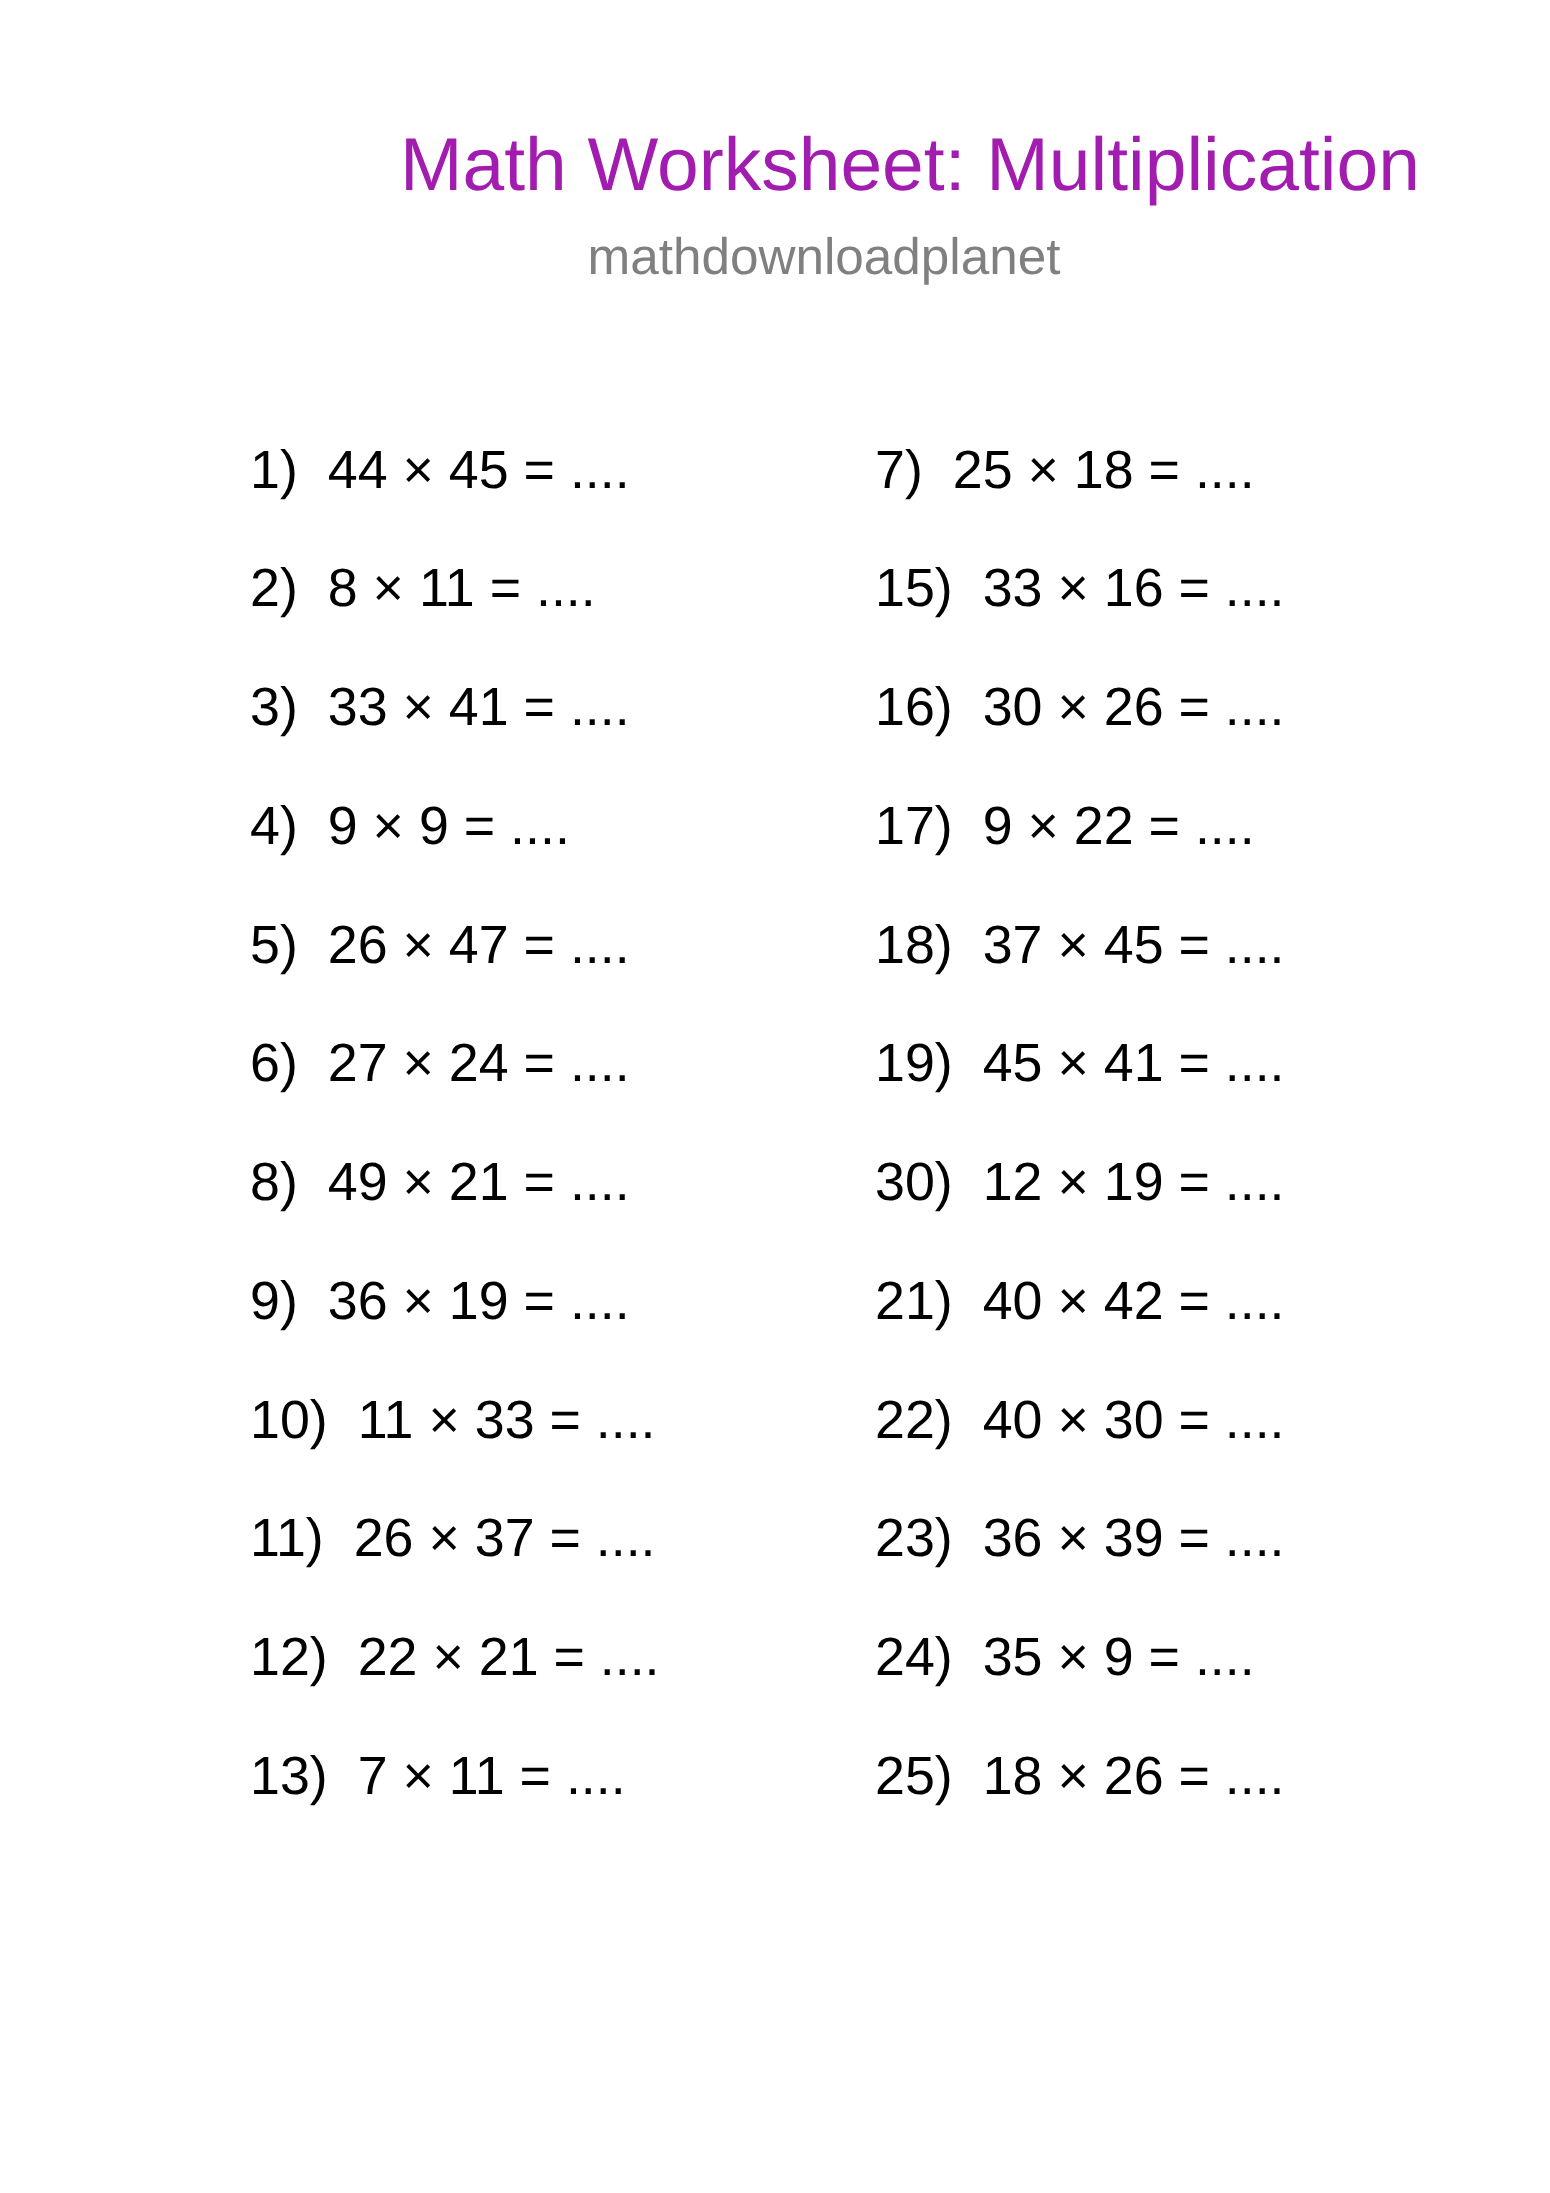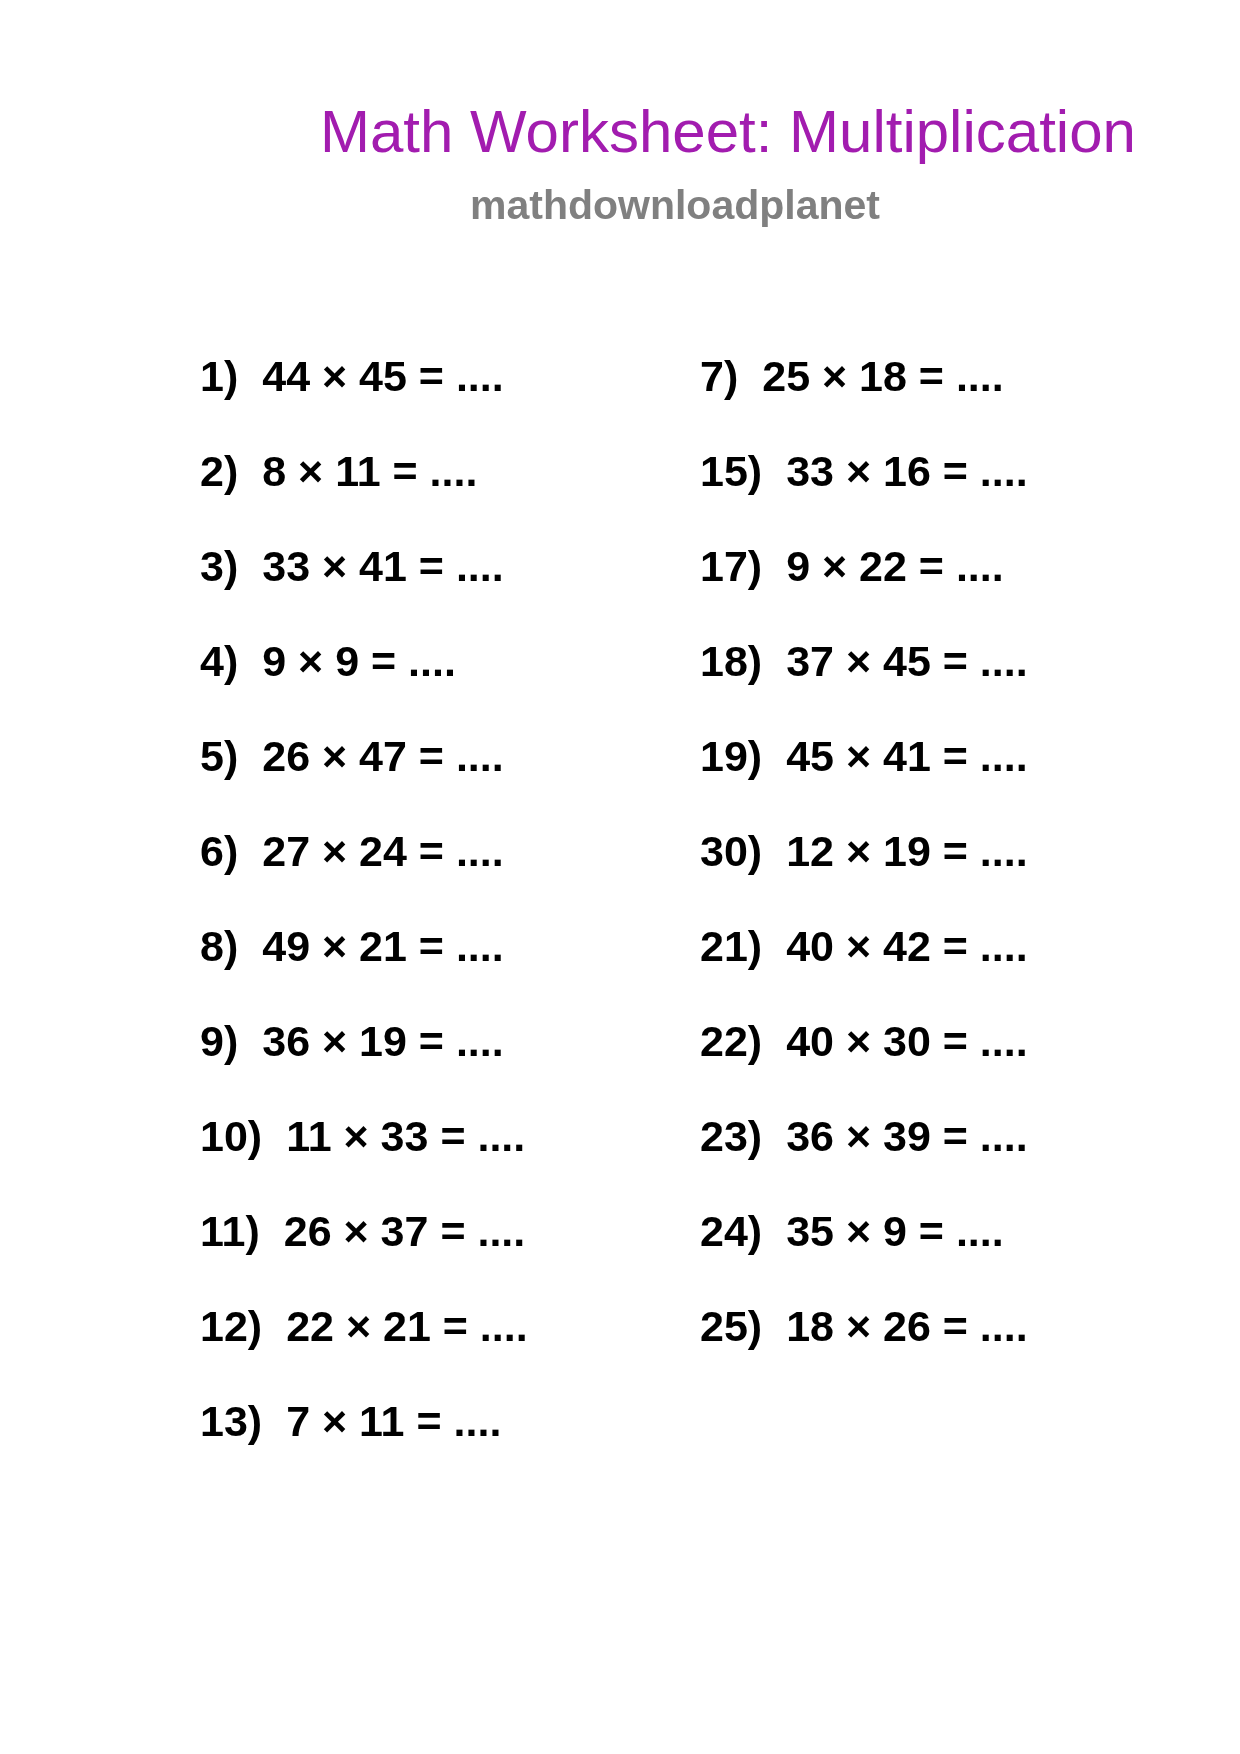--- a/index.html
+++ b/index.html
@@ -26,26 +26,24 @@
       letter-spacing: 0px;
     }
     .page-subtitle {
       position: absolute;
       left: 470px;
       top: 180px;
       font-size: 41px;
       line-height: 50px;
       white-space: nowrap;
       color: #808080;
-      font-weight: bold;
     }
     .column {
       position: absolute;
       top: 346px;
-      font-weight: bold;
     }
     .column.left { left: 200px; }
     .column.right { left: 700px; }
     .problem {
       height: 95px;
       font-size: 43px;
       line-height: 60px;
       white-space: nowrap;
       color: #000000;
     }
@@ -77,20 +75,21 @@
   <div class="problem"><span class="num">9)</span><span class="gap"></span><span class="expr">36 × 19 = ....</span></div>
   <div class="problem"><span class="num">10)</span><span class="gap"></span><span class="expr">11 × 33 = ....</span></div>
   <div class="problem"><span class="num">11)</span><span class="gap"></span><span class="expr">26 × 37 = ....</span></div>
   <div class="problem"><span class="num">12)</span><span class="gap"></span><span class="expr">22 × 21 = ....</span></div>
   <div class="problem"><span class="num">13)</span><span class="gap"></span><span class="expr">7 × 11 = ....</span></div>
 </div>
 
 <div class="column right">
   <div class="problem"><span class="num">7)</span><span class="gap"></span><span class="expr">25 × 18 = ....</span></div>
   <div class="problem"><span class="num">15)</span><span class="gap"></span><span class="expr">33 × 16 = ....</span></div>
+  <div class="problem"><span class="num">16)</span><span class="gap"></span><span class="expr">30 × 26 = ....</span></div>
   <div class="problem"><span class="num">17)</span><span class="gap"></span><span class="expr">9 × 22 = ....</span></div>
   <div class="problem"><span class="num">18)</span><span class="gap"></span><span class="expr">37 × 45 = ....</span></div>
   <div class="problem"><span class="num">19)</span><span class="gap"></span><span class="expr">45 × 41 = ....</span></div>
   <div class="problem"><span class="num">30)</span><span class="gap"></span><span class="expr">12 × 19 = ....</span></div>
   <div class="problem"><span class="num">21)</span><span class="gap"></span><span class="expr">40 × 42 = ....</span></div>
   <div class="problem"><span class="num">22)</span><span class="gap"></span><span class="expr">40 × 30 = ....</span></div>
   <div class="problem"><span class="num">23)</span><span class="gap"></span><span class="expr">36 × 39 = ....</span></div>
   <div class="problem"><span class="num">24)</span><span class="gap"></span><span class="expr">35 × 9 = ....</span></div>
   <div class="problem"><span class="num">25)</span><span class="gap"></span><span class="expr">18 × 26 = ....</span></div>
 </div>

